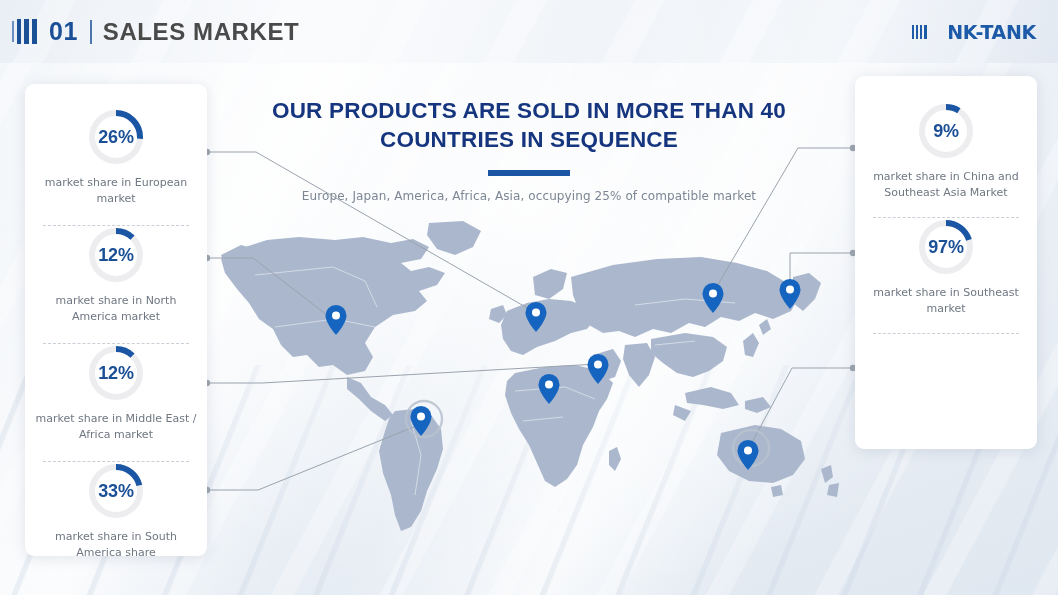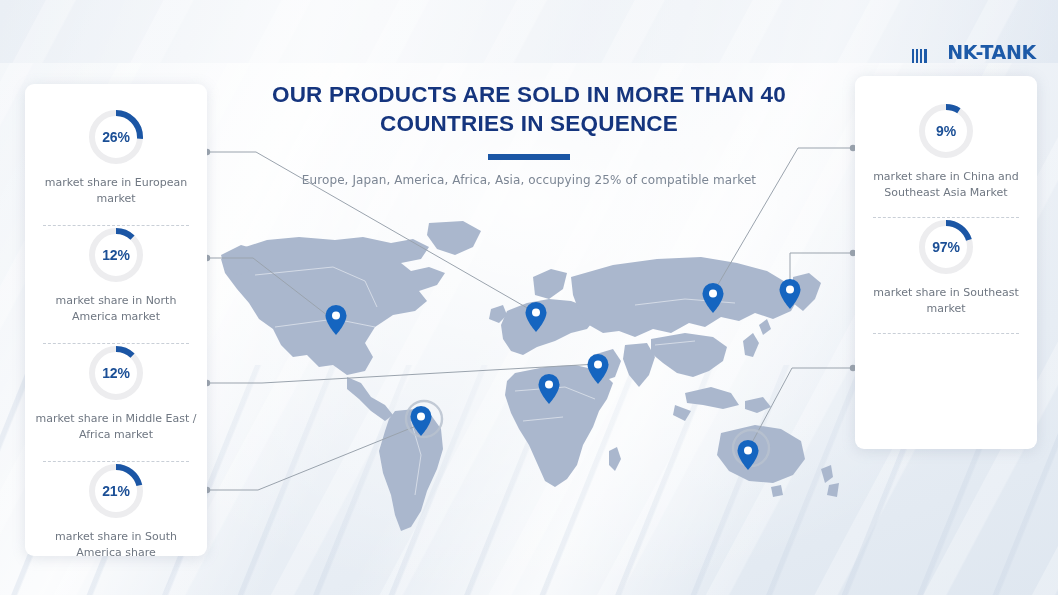--- a/index.html
+++ b/index.html
@@ -45,28 +45,28 @@
   .hdr-left{position:absolute;left:12px;top:0;height:63px;display:flex;align-items:center;}
   .bars{display:flex;align-items:center;gap:3px;margin-right:12px;}
   .bars i{display:block;background:#1b4f96;border-radius:0;}
   .bars i.b1{width:2px;height:21px;background:#6d8ec0;}
   .bars i.b2{width:4px;height:25px;}
   .bars i.b3{width:5px;height:25px;}
   .bars i.b4{width:5px;height:25px;}
   .hdr-num{font-size:25px;font-weight:bold;color:#1b4f96;letter-spacing:.5px;}
   .hdr-sep{width:2px;height:24px;background:#4d76ad;margin:0 11px 0 12px;}
   .hdr-title{font-size:24px;font-weight:bold;color:#4a4a4a;letter-spacing:.6px;}
-  .logo{position:absolute;right:22px;top:0;height:63px;display:flex;align-items:flex-end;gap:20px;}
+  .logo{position:absolute;right:22px;top:0;height:63px;display:flex;align-items:center;gap:20px;}
   .logo .lbars{display:flex;align-items:center;gap:2px;}
   .logo .lbars i{display:block;width:2px;height:14px;background:#1d5aa8;}
   .logo .lbars i:nth-child(4){width:3px;}
   .logo-txt{font-size:19px;font-weight:bold;color:#1d5aa8;letter-spacing:-.3px;font-family:"DejaVu Sans", sans-serif;}
 
   
-  #center-head{position:absolute;left:269px;top:80px;width:520px;text-align:center;}
+  #center-head{position:absolute;left:269px;top:96px;width:520px;text-align:center;}
   .big-title{font-size:22.5px;font-weight:bold;color:#15357e;line-height:1.30;letter-spacing:.2px;}
   .title-rule{width:82px;height:6px;background:#1b56a5;margin:15px auto 12px;}
   .subtitle{font-size:12px;color:#7c8694;line-height:1.42;letter-spacing:.1px;
             font-family:"DejaVu Sans", sans-serif;}
 
   
   #map{position:absolute;left:215px;top:215px;width:640px;height:320px;}
   #map svg{width:100%;height:100%;display:block;}
 
   
@@ -76,34 +76,45 @@
   .panel{position:absolute;background:#fff;border-radius:9px;
          box-shadow:0 2px 14px rgba(120,136,158,.20);}
   #panel-left{left:25px;top:84px;width:182px;height:472px;}
   #panel-right{left:855px;top:76px;width:182px;height:373px;}
   .cell{position:relative;text-align:center;}
   .cell .sep{position:absolute;left:18px;right:18px;bottom:0;height:0;
              border-top:1px dashed #c9cfd7;}
   .donut{position:relative;width:58px;height:58px;margin:0 auto;}
   .donut svg{width:58px;height:58px;display:block;transform:rotate(-90deg);}
   .donut .val{position:absolute;inset:0;display:flex;align-items:center;justify-content:center;
-    font-size:14px;font-weight:bold;color:#1b4f96;letter-spacing:-.2px;}
+    font-size:18px;font-weight:bold;color:#1b4f96;letter-spacing:-.2px;}
   .cap{margin-top:9px;font-size:11px;color:#6f7782;line-height:1.42;
        font-family:"DejaVu Sans", sans-serif;padding:0 9px;}
 </style>
 </head>
 <body>
 
 <div id="slide">
   <div class="streaks"></div>
   <div class="streaks2"></div>
   <div class="vign"></div>
 
   <div id="header">
     <div class="hstreak"></div>
+    <div class="hdr-left">
+      <span class="bars">
+        <i class="b1"></i>
+          <i class="b2"></i>
+          <i class="b3"></i>
+          <i class="b4"></i>
+      </span>
+      <span class="hdr-num">01</span>
+      <span class="hdr-sep"></span>
+      <span class="hdr-title">SALES MARKET</span>
+    </div>
     <div class="logo">
       <span class="lbars">
         <i></i>
           <i></i>
           <i></i>
           <i></i>
       </span>
       <span class="logo-txt">NK-TANK</span>
     </div>
   </div>
@@ -286,21 +297,21 @@
         </div>
         <div class="cap">market share in Middle East / Africa market</div>
         <div class="sep"></div>
       </div>
       <div class="cell" style="position: absolute; left: 0px; right: 0px; top: 378px; height: 118px;">
         <div class="donut">
           <svg viewBox="0 0 58 58">
             <circle cx="29" cy="29" r="24" fill="none" stroke="#ededef" stroke-width="6"></circle>
             <circle cx="29" cy="29" r="24" fill="none" stroke="#1b56a5" stroke-width="6" stroke-linecap="butt" stroke-dasharray="31.67 119.13"></circle>
           </svg>
-          <div class="val">21%</div>
+          <div class="val">33%</div>
         </div>
         <div class="cap">market share in South America share</div>
       </div>
     </div>
 
   <div class="panel" id="panel-right">
       <div class="cell" style="position: absolute; left: 0px; right: 0px; top: 26px; height: 116px;">
         <div class="donut">
           <svg viewBox="0 0 58 58">
             <circle cx="29" cy="29" r="24" fill="none" stroke="#ededef" stroke-width="6"></circle>

